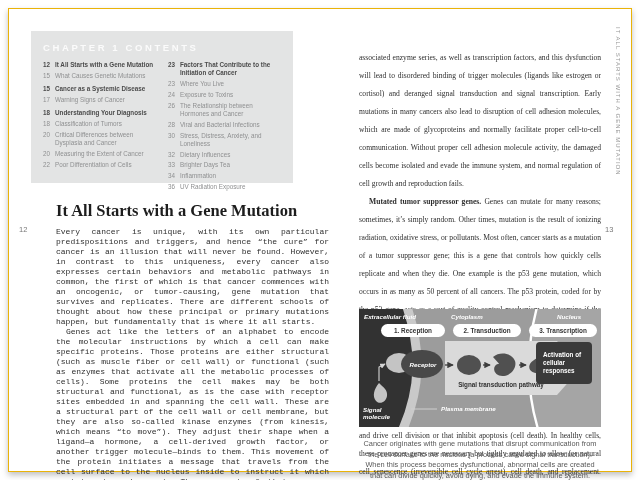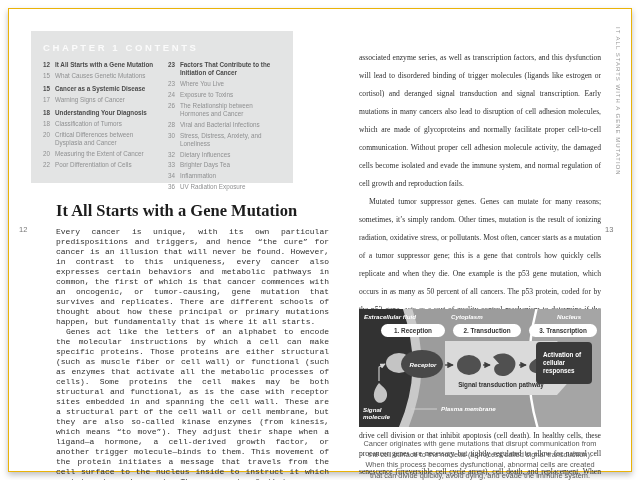--- a/index.html
+++ b/index.html
@@ -31,21 +31,21 @@
              text-align:justify;}
   #left-body p{margin:0;}
   .indent{text-indent:10px;}
 
   
   #right-page{position:absolute;left:350px;top:32px;width:242px;}
   #right-body{position:absolute;left:0;top:8px;width:242px;
               font-family:"Liberation Serif",serif;font-size:7.6px;line-height:18px;color:#2e2e2e;
               text-align:justify;}
   #right-body p{margin:0;}
-  .plead{font-weight:normal;}
+  .plead{font-weight:bold;}
 
   
   #diagram{position:absolute;left:0;top:268px;width:242px;height:118px;overflow:hidden;}
   #diagram svg{position:absolute;left:0;top:0;}
   .dlabel{position:absolute;color:#ffffff;font-weight:bold;font-style:italic;font-size:6.2px;line-height:7.2px;}
   .pill{position:absolute;height:13px;background:#ffffff;border-radius:7px;display:flex;align-items:center;
         justify-content:center;font-size:6.4px;font-weight:bold;color:#333;}
   #pathway-label{position:absolute;left:86px;top:72px;width:112px;text-align:center;
                  font-size:6.3px;font-weight:bold;color:#2f2f2f;}
   #activation-box{position:absolute;left:177px;top:33px;width:56px;height:42px;background:#3a3a3a;

